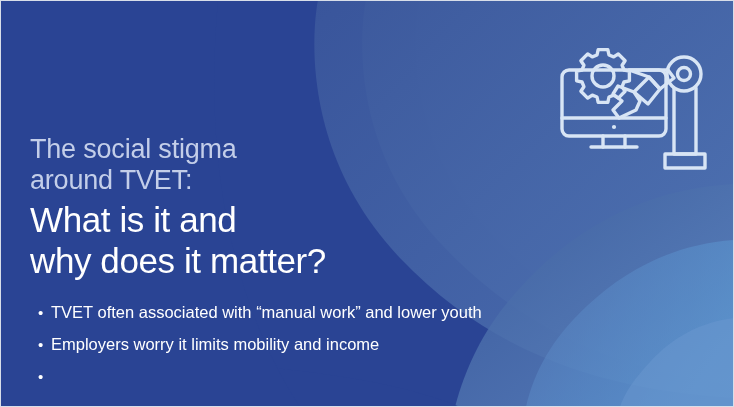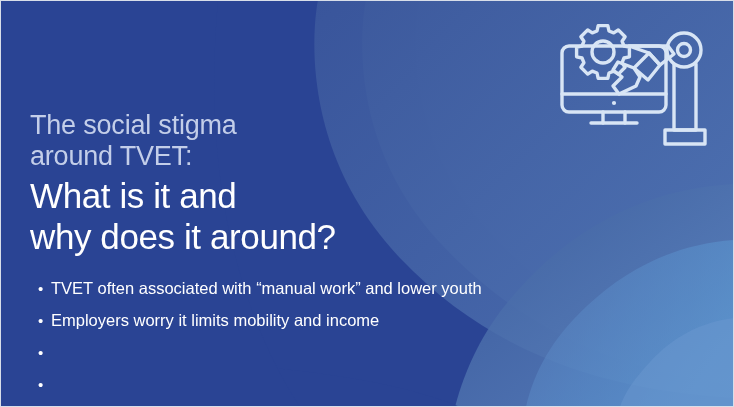--- a/index.html
+++ b/index.html
@@ -6,21 +6,21 @@
   #slide{
     position:relative;
     width:734px;height:407px;
     overflow:hidden;
     background:#2A4494;
     font-family:"Liberation Sans", sans-serif;
   }
   #bg{position:absolute;inset:0;width:734px;height:407px;}
   #frame{position:absolute;inset:0;border:1px solid #D8DEE9;box-sizing:border-box;pointer-events:none;}
 
-  #content{position:absolute;inset:0;}
+  #content{position:absolute;inset:0;margin-top:24px;}
 
   .title-block{position:absolute;left:30px;top:110px;}
   .kicker{
     color:#C3CEE9;
     font-size:27px;
     line-height:31px;
     font-weight:400;
     letter-spacing:-0.2px;
     white-space:pre-line;
   }
@@ -106,21 +106,21 @@
     <path d="M0,372 C60,362 150,358 250,366 C350,374 420,390 460,407 L0,407 Z" fill="#2A4494"></path>
     <path d="M0,0 L0,407 L300,407 C250,330 200,200 218,0 Z" fill="#2A4494"></path>
   </svg>
 
   <div id="content">
 
     <div class="title-block">
       <div class="kicker">The social stigma
 around TVET:</div>
       <div class="headline">What is it and
-why does it around?</div>
+why does it matter?</div>
     </div>
 
     <div class="bullets">
 
       <div class="bullet">
         <span class="dot">•</span>
         <span>TVET often associated with “manual work” and lower youth</span>
       </div>
 
       <div class="bullet">

